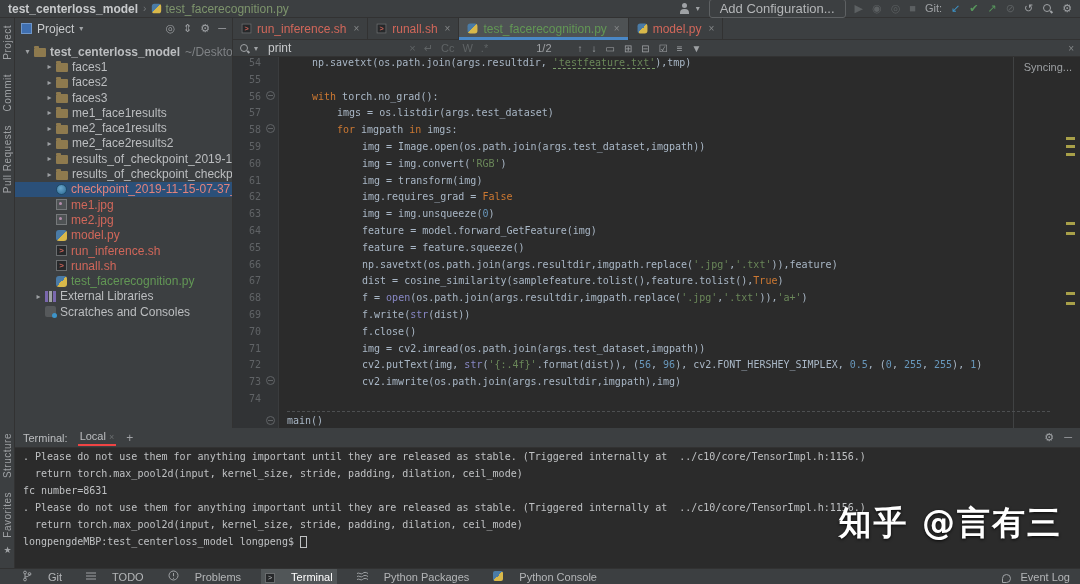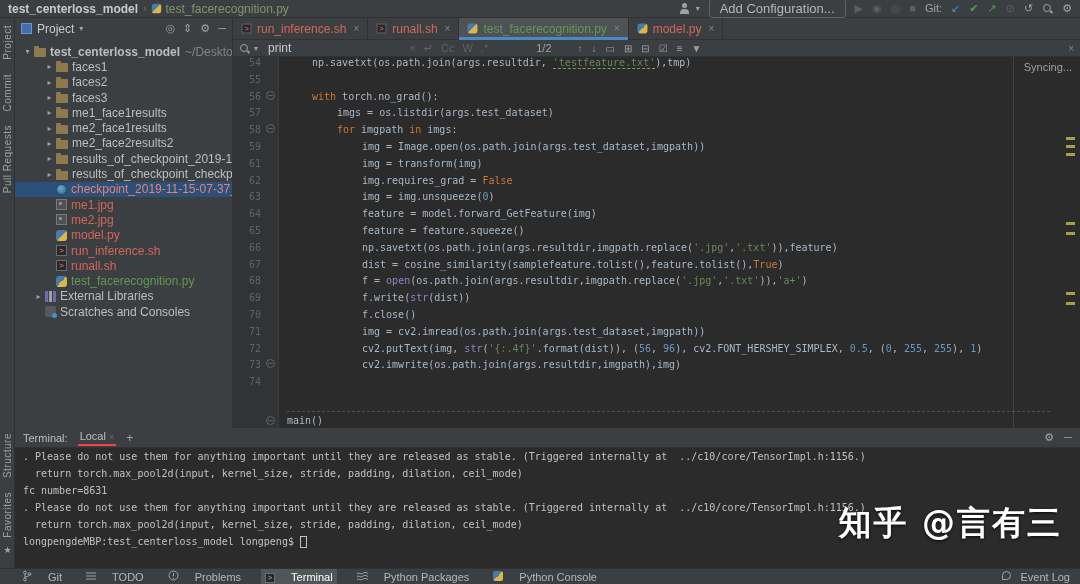--- a/index.html
+++ b/index.html
@@ -118,21 +118,21 @@
   .tcursor { display:inline-block; width:7px; height:12px; border:1px solid #bfc1c3; vertical-align:middle; }
 
   .watermark { position:absolute; right:18px; bottom:22px; font-size:33px; font-weight:bold; color:#ffffff;
                font-family:"DejaVu Sans", sans-serif; text-shadow:0 1px 3px rgba(0,0,0,.8); letter-spacing:2px; }
 
   
   .statusbar { position:absolute; left:0; right:0; bottom:0; height:16px; background:#3c3f41; border-top:1px solid #323232;
                display:flex; align-items:center; padding:0 10px 0 18px; font-size:11px; color:#b4b6b8; gap:16px; }
   .sbitem { display:flex; align-items:center; gap:16px; height:16px; padding:0 4px; }
   .sbitem.active { background:#515658; color:#ffffff; }
-  .sb-right { margin-left:auto; display:flex; align-items:flex-start; gap:9px;padding-left:13px; }
+  .sb-right { margin-left:auto; display:flex; align-items:flex-end; gap:9px;padding-left:13px; }
   .sb-term-ic { display:inline-block; width:10px; height:10px; background:#26282a; border:1px solid #6a6d6f; color:#bfc1c3; font-size:7px; line-height:8px; text-align:center; }
   .sb-py-ic { display:inline-block; width:10px; height:10px; background:linear-gradient(135deg,#4a7ba6 50%,#d8b84a 50%); border-radius:2px; }
   .bubble { display:inline-block; width:9px; height:9px; border:1px solid #9fa2a5; border-radius:50% 50% 50% 0; }
 </style>
 </head>
 <body>
 
 <div class="app">
 
   <div class="titlebar">
@@ -323,20 +323,21 @@
 
       <div class="editor">
         <div class="gutter-bg"></div>
         <div class="code">
             <div class="cline"><span class="lno">54</span><span class="foldc"></span><span class="ctext" style="padding-left: 33px;"><span class="tk-d">np.savetxt(os.path.join(args.resultdir, </span><span class="tk-su">'testfeature.txt'</span><span class="tk-d">),tmp)</span></span></div>
             <div class="cline"><span class="lno">55</span><span class="foldc"></span><span class="ctext" style="padding-left: 8px;"></span></div>
             <div class="cline"><span class="lno">56</span><span class="foldc"><span class="foldm"></span></span><span class="ctext" style="padding-left: 33px;"><span class="tk-k">with</span><span class="tk-d"> torch.no_grad():</span></span></div>
             <div class="cline"><span class="lno">57</span><span class="foldc"></span><span class="ctext" style="padding-left: 58px;"><span class="tk-d">imgs = os.listdir(args.test_dataset)</span></span></div>
             <div class="cline"><span class="lno">58</span><span class="foldc"><span class="foldm"></span></span><span class="ctext" style="padding-left: 58px;"><span class="tk-k">for</span><span class="tk-d"> imgpath </span><span class="tk-k">in</span><span class="tk-d"> imgs:</span></span></div>
             <div class="cline"><span class="lno">59</span><span class="foldc"></span><span class="ctext" style="padding-left: 83px;"><span class="tk-d">img = Image.open(os.path.join(args.test_dataset,imgpath))</span></span></div>
+            <div class="cline"><span class="lno">60</span><span class="foldc"></span><span class="ctext" style="padding-left: 83px;"><span class="tk-d">img = img.convert(</span><span class="tk-s">'RGB'</span><span class="tk-d">)</span></span></div>
             <div class="cline"><span class="lno">61</span><span class="foldc"></span><span class="ctext" style="padding-left: 83px;"><span class="tk-d">img = transform(img)</span></span></div>
             <div class="cline"><span class="lno">62</span><span class="foldc"></span><span class="ctext" style="padding-left: 83px;"><span class="tk-d">img.requires_grad = </span><span class="tk-k">False</span></span></div>
             <div class="cline"><span class="lno">63</span><span class="foldc"></span><span class="ctext" style="padding-left: 83px;"><span class="tk-d">img = img.unsqueeze(</span><span class="tk-n">0</span><span class="tk-d">)</span></span></div>
             <div class="cline"><span class="lno">64</span><span class="foldc"></span><span class="ctext" style="padding-left: 83px;"><span class="tk-d">feature = model.forward_GetFeature(img)</span></span></div>
             <div class="cline"><span class="lno">65</span><span class="foldc"></span><span class="ctext" style="padding-left: 83px;"><span class="tk-d">feature = feature.squeeze()</span></span></div>
             <div class="cline"><span class="lno">66</span><span class="foldc"></span><span class="ctext" style="padding-left: 83px;"><span class="tk-d">np.savetxt(os.path.join(args.resultdir,imgpath.replace(</span><span class="tk-s">'.jpg'</span><span class="tk-d">,</span><span class="tk-s">'.txt'</span><span class="tk-d">)),feature)</span></span></div>
             <div class="cline"><span class="lno">67</span><span class="foldc"></span><span class="ctext" style="padding-left: 83px;"><span class="tk-d">dist = cosine_similarity(samplefeature.tolist(),feature.tolist(),</span><span class="tk-k">True</span><span class="tk-d">)</span></span></div>
             <div class="cline"><span class="lno">68</span><span class="foldc"></span><span class="ctext" style="padding-left: 83px;"><span class="tk-d">f = </span><span class="tk-b">open</span><span class="tk-d">(os.path.join(args.resultdir,imgpath.replace(</span><span class="tk-s">'.jpg'</span><span class="tk-d">,</span><span class="tk-s">'.txt'</span><span class="tk-d">)),</span><span class="tk-s">'a+'</span><span class="tk-d">)</span></span></div>
             <div class="cline"><span class="lno">69</span><span class="foldc"></span><span class="ctext" style="padding-left: 83px;"><span class="tk-d">f.write(</span><span class="tk-b">str</span><span class="tk-d">(dist))</span></span></div>
             <div class="cline"><span class="lno">70</span><span class="foldc"></span><span class="ctext" style="padding-left: 83px;"><span class="tk-d">f.close()</span></span></div>

